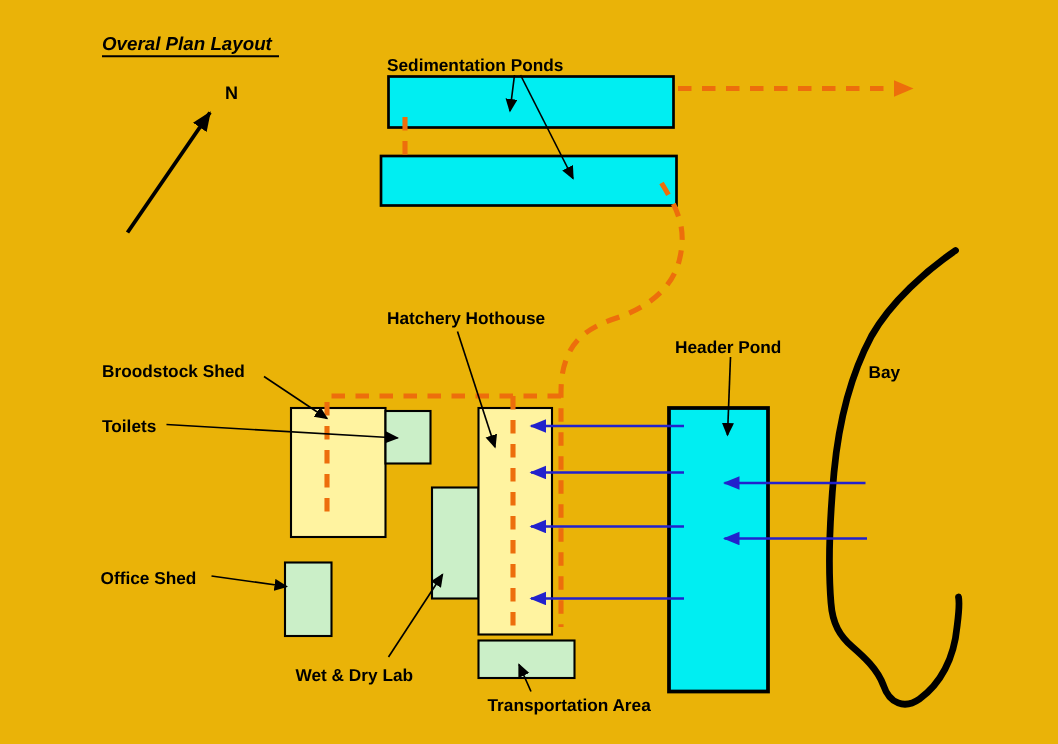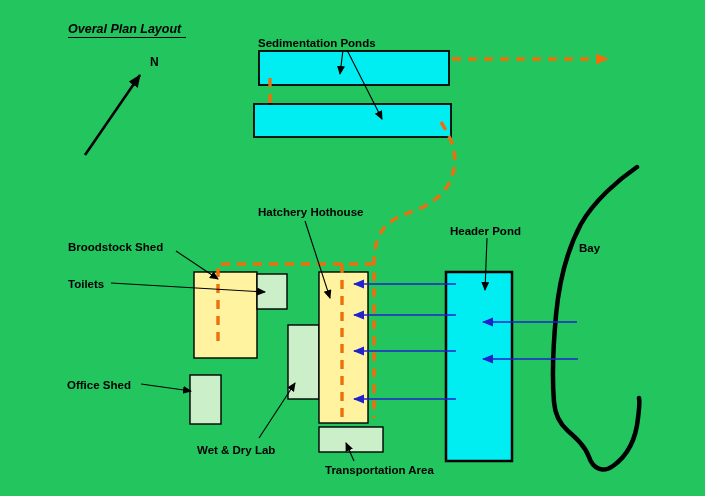--- a/index.html
+++ b/index.html
@@ -4,21 +4,21 @@
 <style>
   html, body {
     margin: 0;
     padding: 0;
     background: #ffffff;
   }
   .stage {
     position: relative;
     width: 705px;
     height: 496px;
-    background: #22c55e;
+    background: #eab308;
     overflow: hidden;
     font-family: "Liberation Sans", sans-serif;
   }
   svg { display: block; }
   .lbl {
     font-family: "Liberation Sans", sans-serif;
     font-size: 11.5px;
     font-weight: bold;
     fill: #000000;
   }

